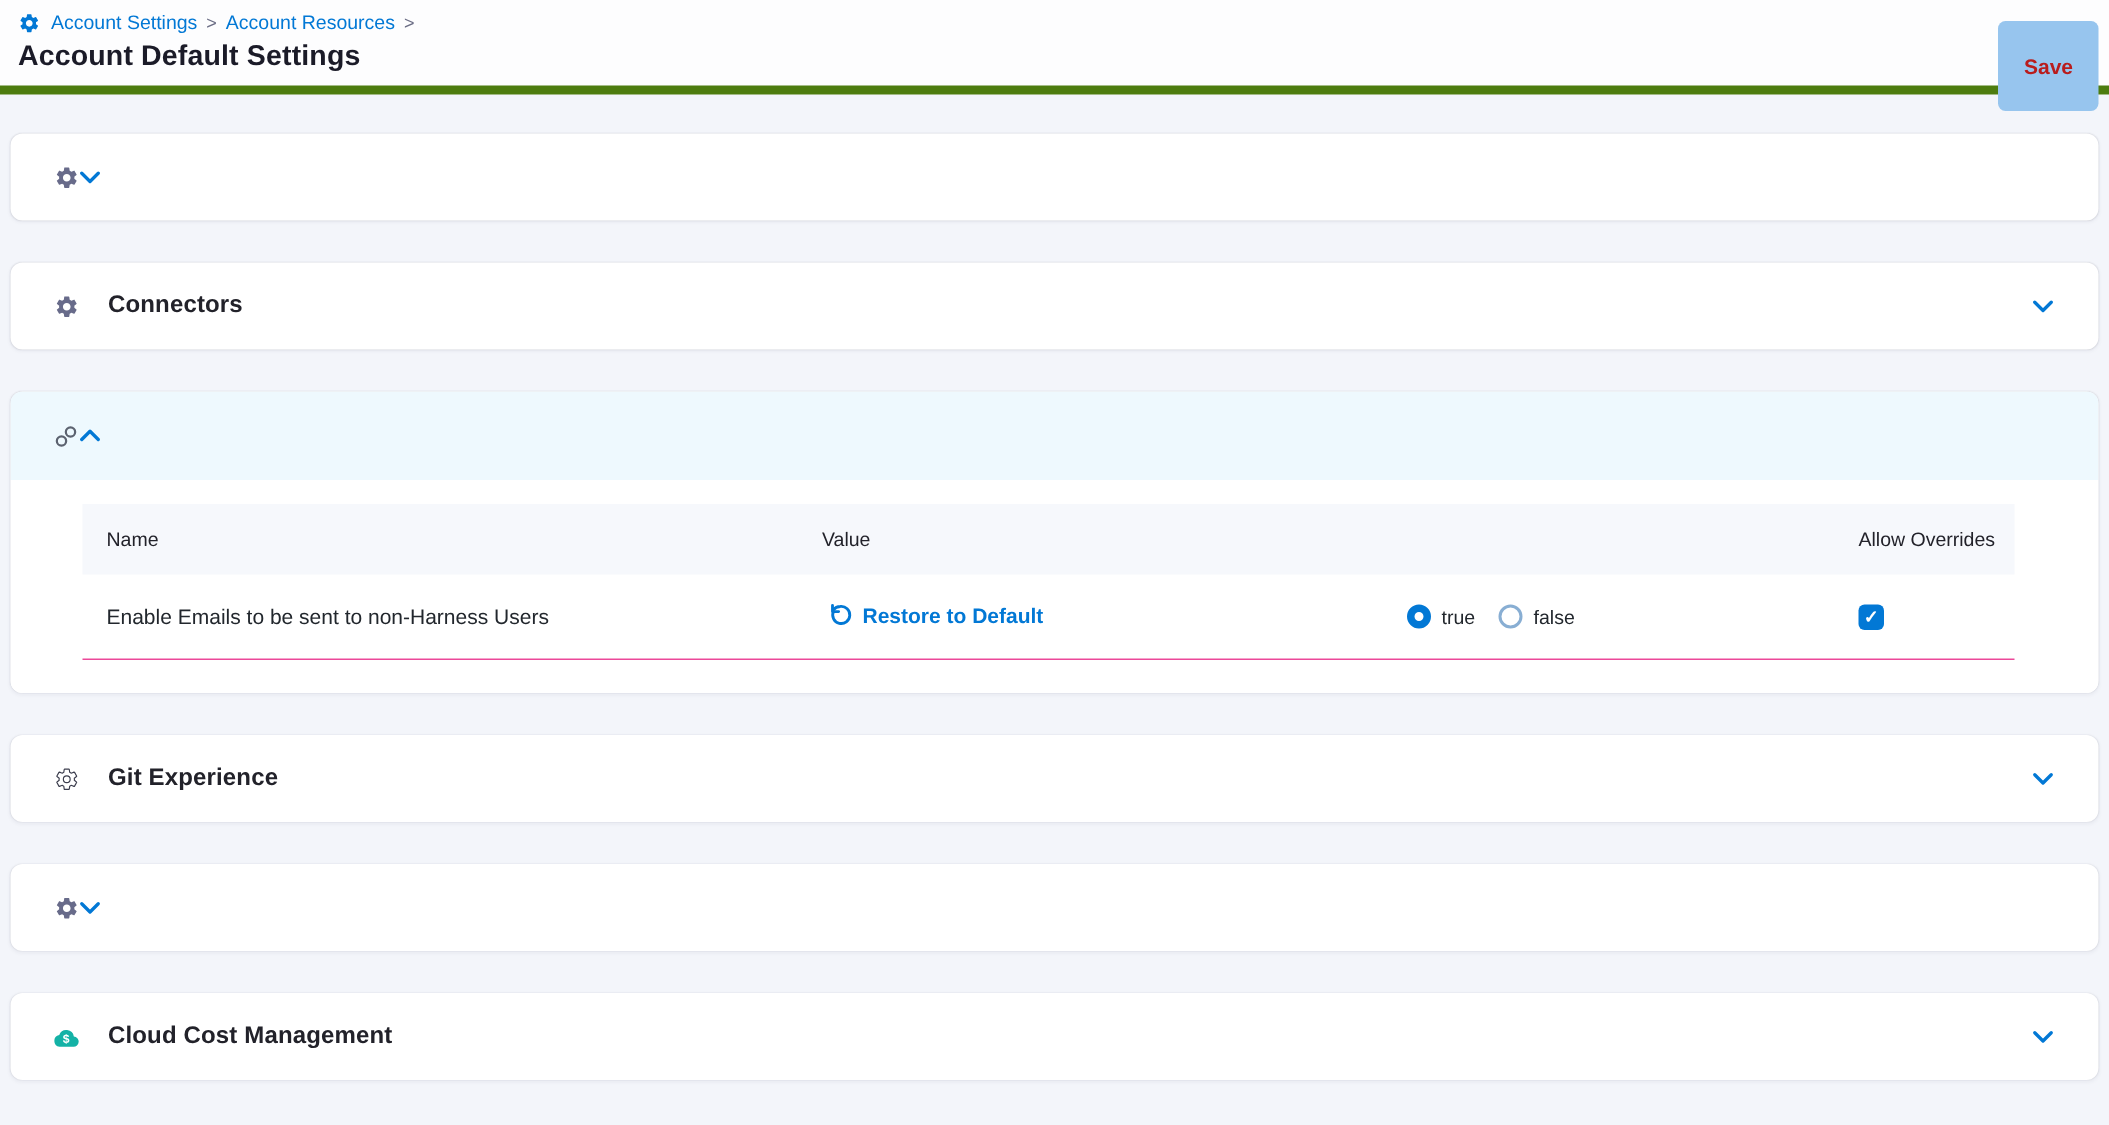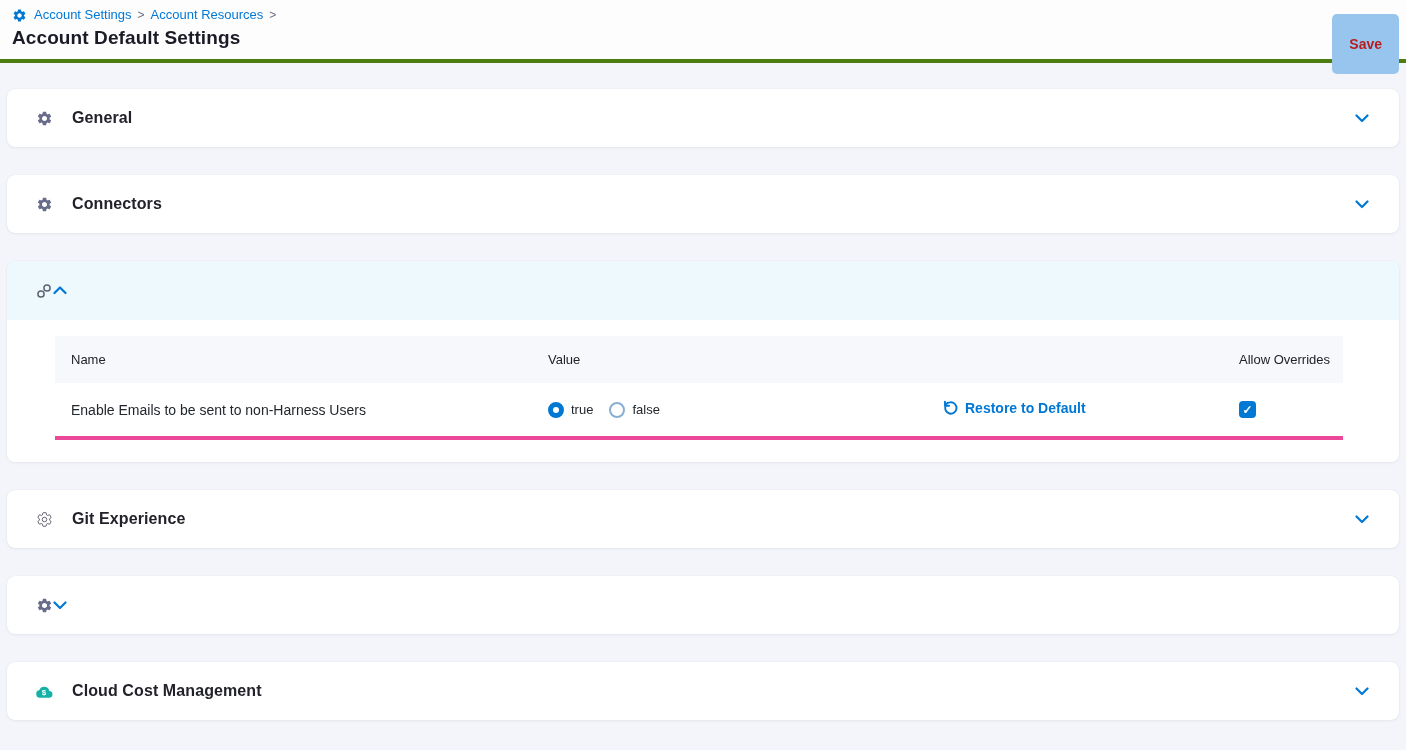--- a/index.html
+++ b/index.html
@@ -7,21 +7,21 @@
     width: 1406px; height: 750px;
     font-family: "Liberation Sans", sans-serif;
     background: #f3f5fa;
     overflow: hidden;
   }
   
   .page-header {
     position: relative;
     height: 63px;
     background: #fdfdfe;
-    border-bottom: 4px solid #4d7c0f;
+    border-bottom: 6px solid #4d7c0f;
     padding: 7px 12px 0 12px;
   }
   .breadcrumb {
     display: flex; align-items: center; gap: 6px;
     font-size: 13px; line-height: 16px;
   }
   .breadcrumb .crumb-link {
     color: #0278d5; text-decoration: none; cursor: pointer;
   }
   .breadcrumb .crumb-sep { color: #6b6d85; font-size: 12px; }
@@ -72,21 +72,21 @@
     align-items: center;
   }
   .stable-head {
     background: #f6f8fc;
     height: 47px;
     font-size: 13px; color: #22222a;
   }
   .stable-head .cell { font-weight: 500; }
   .stable-datarow {
     height: 57px;
-    border-bottom: 4px solid #ec4899;
+    border-bottom: 1px solid #ec4899;
     font-size: 14px; color: #22272d;
   }
   .cell { padding-left: 16px; }
   .cell-value { padding-left: 13px; }
   .cell-restore { padding-left: 17px; }
   .cell-overrides { padding-left: 2px; margin-left: 47px; }
   
   .radio-group { display: flex; align-items: center; gap: 16px; }
   .radio-opt { display: flex; align-items: center; gap: 7px; cursor: pointer; }
   .radio {
@@ -131,21 +131,20 @@
 
 <div class="main">
 
   <div class="card">
     <div class="card-header">
       <span class="card-icon">
         <svg width="17" height="17" viewBox="0 0 24 24" fill="#686b8a">
             <path d="M19.14 12.94c.04-.3.06-.61.06-.94 0-.32-.02-.64-.07-.94l2.03-1.58a.49.49 0 0 0 .12-.61l-1.92-3.32a.488.488 0 0 0-.59-.22l-2.39.96c-.5-.38-1.03-.7-1.62-.94L14.4 2.81a.484.484 0 0 0-.48-.41h-3.84c-.24 0-.43.17-.47.41L9.25 5.35c-.59.24-1.13.57-1.62.94l-2.39-.96a.488.488 0 0 0-.59.22L2.74 8.87c-.12.21-.08.47.12.61l2.03 1.58c-.05.3-.09.63-.09.94s.02.64.07.94l-2.03 1.58a.49.49 0 0 0-.12.61l1.92 3.32c.12.22.37.29.59.22l2.39-.96c.5.38 1.03.7 1.62.94l.36 2.54c.05.24.24.41.48.41h3.84c.24 0 .44-.17.47-.41l.36-2.54c.59-.24 1.13-.56 1.62-.94l2.39.96c.22.08.47 0 .59-.22l1.92-3.32c.12-.22.07-.47-.12-.61l-2.01-1.58zM12 15.6c-1.98 0-3.6-1.62-3.6-3.6s1.62-3.6 3.6-3.6 3.6 1.62 3.6 3.6-1.62 3.6-3.6 3.6z"></path>
           </svg>
       </span>
-      <span class="card-title">General</span>
       <span class="chevron">
         <svg width="14" height="9" viewBox="0 0 14 9" fill="none">
             <polyline points="1.5,1.5 7,7 12.5,1.5" stroke="#0278d5" stroke-width="2.2" stroke-linecap="round" stroke-linejoin="round"></polyline>
           </svg>
       </span>
     </div>
   </div>
 
   <div class="card">
     <div class="card-header">
@@ -180,41 +179,41 @@
     <div class="card-body">
       <div class="stable">
         <div class="stable-row stable-head">
           <div class="cell">Name</div>
           <div class="cell cell-value">Value</div>
           <div class="cell cell-restore"></div>
           <div class="cell cell-overrides">Allow Overrides</div>
         </div>
         <div class="stable-row stable-datarow">
           <div class="cell">Enable Emails to be sent to non-Harness Users</div>
+          <div class="cell cell-restore">
+            <a class="restore-link">
+              <svg width="16" height="16" viewBox="0 0 16 16" fill="none">
+                <path d="M3 1.6 v4.1 h4.1" stroke="#0278d5" stroke-width="1.9" stroke-linecap="round" stroke-linejoin="round"></path>
+                <path d="M3.6 5.7 A5.7 5.7 0 1 0 8.2 2.3 c-1.9 0-3.6.9-4.6 2.3" stroke="#0278d5" stroke-width="1.9" stroke-linecap="round" fill="none"></path>
+              </svg>
+              <span>Restore to Default</span>
+            </a>
+          </div>
           <div class="cell cell-value">
             <div class="radio-group">
               <span class="radio-opt">
                 <span class="radio selected"></span>
                 <span class="radio-label">true</span>
               </span>
               <span class="radio-opt">
                 <span class="radio"></span>
                 <span class="radio-label">false</span>
               </span>
             </div>
           </div>
-          <div class="cell cell-restore">
-            <a class="restore-link">
-              <svg width="16" height="16" viewBox="0 0 16 16" fill="none">
-                <path d="M3 1.6 v4.1 h4.1" stroke="#0278d5" stroke-width="1.9" stroke-linecap="round" stroke-linejoin="round"></path>
-                <path d="M3.6 5.7 A5.7 5.7 0 1 0 8.2 2.3 c-1.9 0-3.6.9-4.6 2.3" stroke="#0278d5" stroke-width="1.9" stroke-linecap="round" fill="none"></path>
-              </svg>
-              <span>Restore to Default</span>
-            </a>
-          </div>
           <div class="cell cell-overrides">
             <span class="checkbox">
               <span>✓</span>
             </span>
           </div>
         </div>
       </div>
     </div>
   </div>
 

